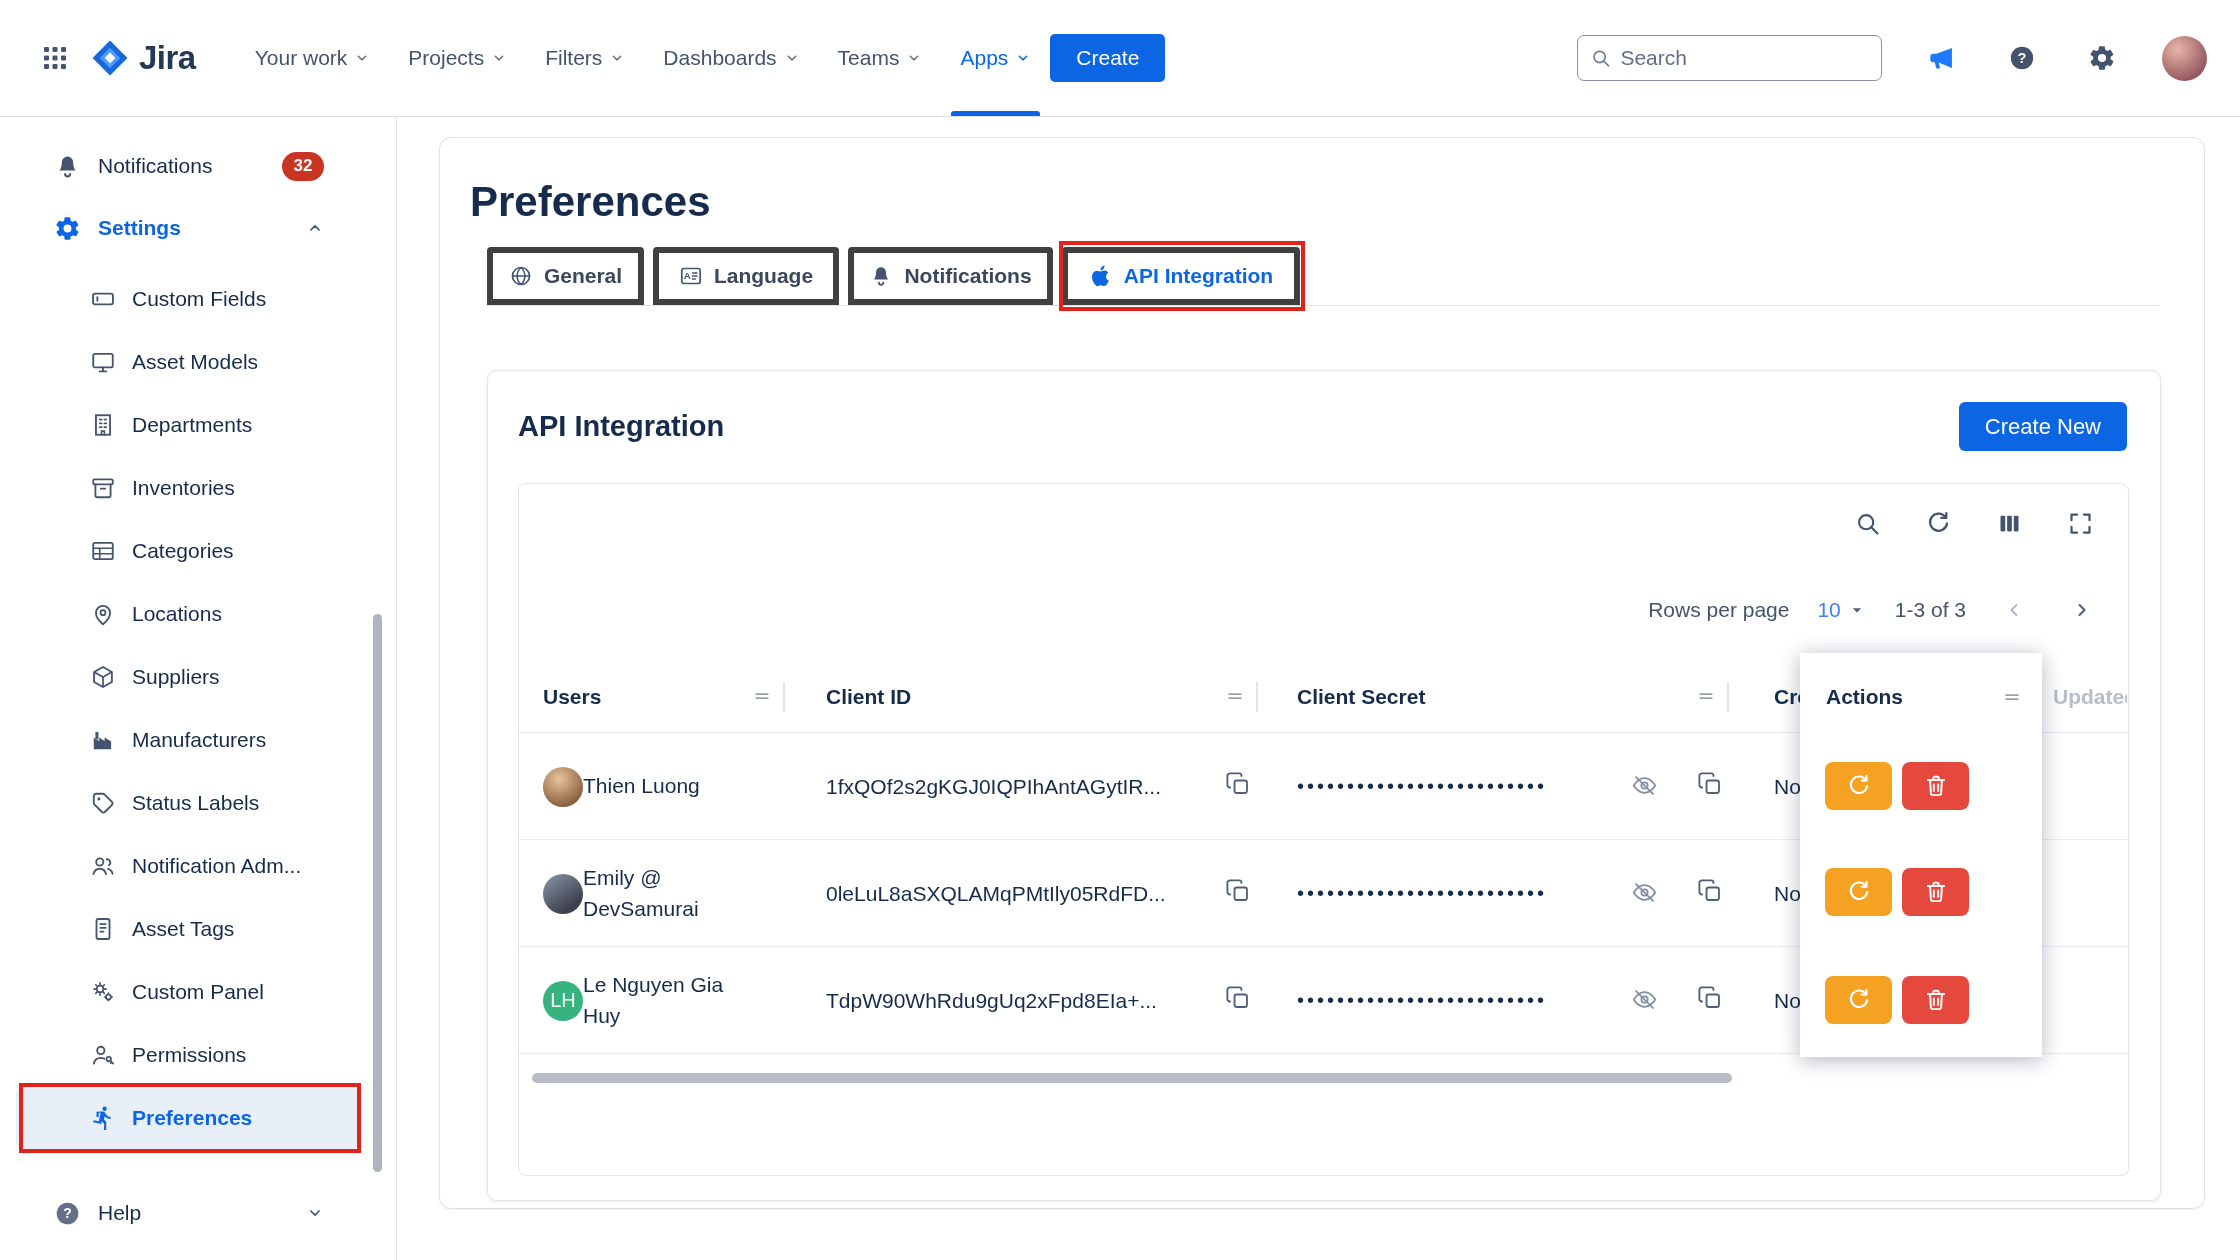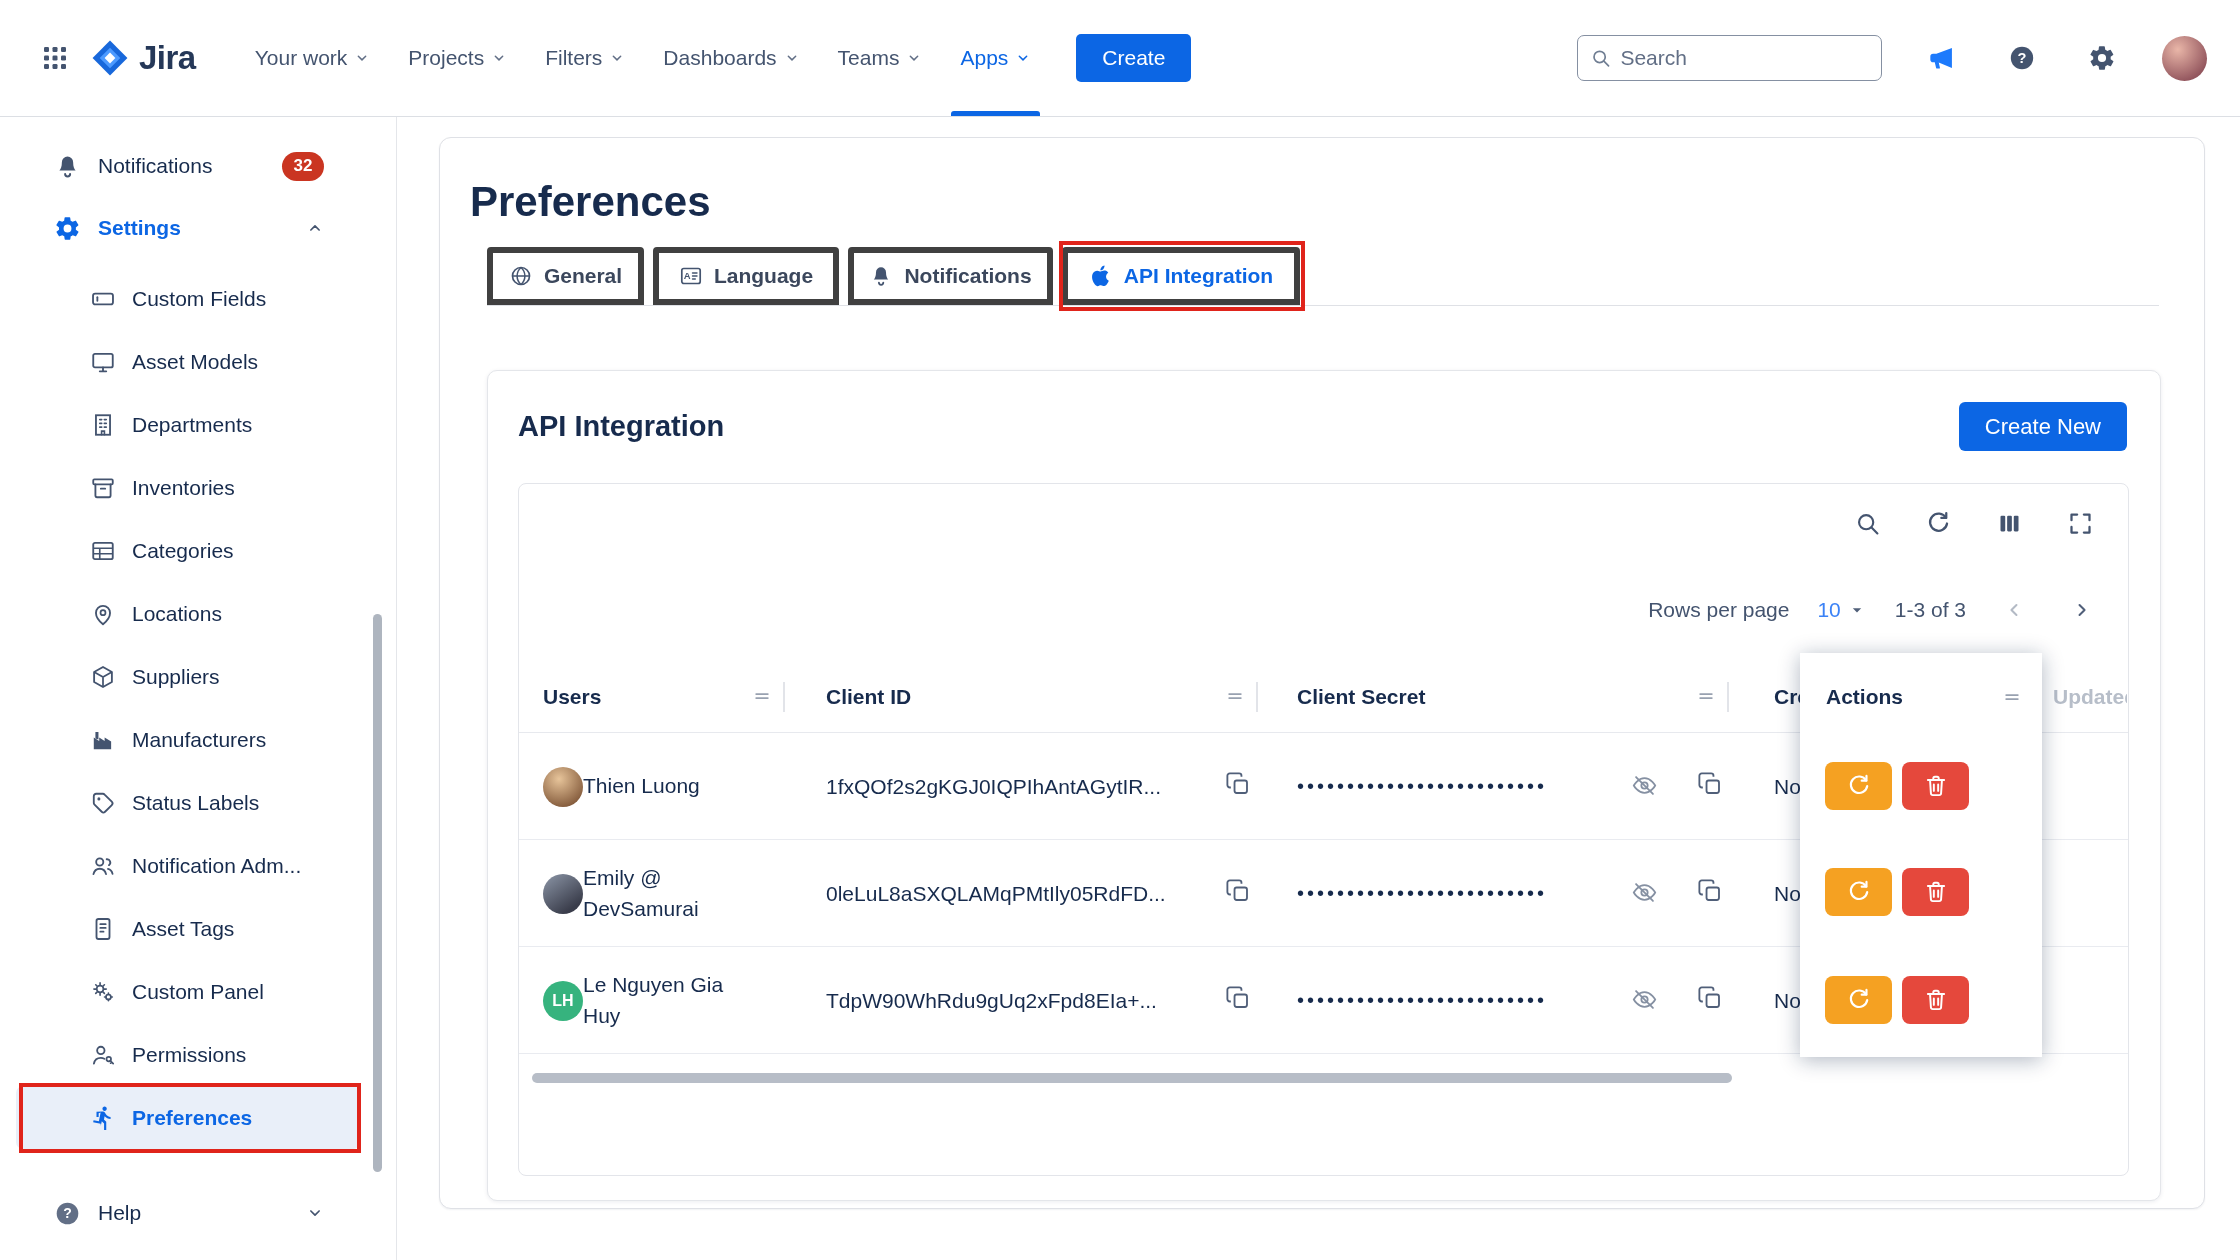--- a/index.html
+++ b/index.html
@@ -14,21 +14,21 @@
   .topnav{position:absolute;left:0;top:0;width:2240px;height:117px;background:#fff;border-bottom:1px solid #DCDFE4;display:flex;align-items:center;padding:0 33px;z-index:20;}
   .appswitch{width:44px;height:44px;border:none;background:none;color:#44546F;cursor:pointer;display:flex;align-items:center;justify-content:center;}
   .logo{display:flex;align-items:center;gap:10px;margin-left:14px;margin-right:40px;cursor:pointer;}
   .logo-text{font-size:33px;font-weight:700;color:#253858;letter-spacing:-0.5px;}
   .nav-items{display:flex;align-items:center;height:100%;}
   .nav-item{position:relative;height:100%;display:flex;align-items:center;gap:7px;padding:0 19px;font-size:21px;font-weight:500;color:#44546F;background:none;border:none;cursor:pointer;font-family:inherit;}
   .nav-item .chev{color:#626F86;}
   .nav-item.active{color:#0C66E4;}
   .nav-item.active .chev{color:#0C66E4;}
   .nav-item.active::after{content:"";position:absolute;left:10px;right:10px;bottom:0;height:5px;background:#0C66E4;border-radius:3px 3px 0 0;}
-  .create-btn{margin-left:26px;height:48px;padding:0 26px;background:#0C66E4;color:#fff;font-size:21px;font-weight:500;border:none;border-radius:5px;cursor:pointer;font-family:inherit;}
+  .create-btn{height:48px;padding:0 26px;background:#0C66E4;color:#fff;font-size:21px;font-weight:500;border:none;border-radius:5px;cursor:pointer;font-family:inherit;}
   .nav-right{margin-left:auto;display:flex;align-items:center;gap:40px;}
   .searchbox{width:305px;height:46px;border:1.5px solid #8590A2;border-radius:7px;display:flex;align-items:center;padding:0 12px;gap:9px;background:#fff;}
   .searchbox input{border:none;outline:none;font-size:21px;color:#44546F;width:100%;font-family:inherit;background:transparent;}
   .searchbox input::placeholder{color:#626F86;}
   .iconbtn{border:none;background:none;cursor:pointer;display:flex;align-items:center;justify-content:center;width:40px;height:40px;}
   .avatar-top{width:45px;height:45px;border-radius:50%;background:radial-gradient(circle at 35% 30%,#e9b6a8,#93565e 75%);border:none;cursor:pointer;}
 
   
   .sidebar{position:absolute;left:0;top:117px;width:397px;height:1143px;background:#fff;border-right:1px solid #E4E6EA;padding-top:18px;z-index:10;}
   .side-row{display:flex;align-items:center;height:62px;padding:0 72px 0 54px;gap:17px;cursor:pointer;font-size:21px;}
@@ -71,21 +71,21 @@
   .pagechev.dis{color:#B3BAC5;} .pagechev.en{color:#505F79;}
 
   .thead{position:absolute;left:0;right:0;top:176px;height:73px;border-bottom:1px solid #E7E9EE;}
   .th{position:absolute;top:0;height:73px;display:flex;align-items:center;font-size:21px;font-weight:700;color:#172B4D;cursor:pointer;}
   .handle{position:absolute;top:26px;color:#98A1B0;cursor:col-resize;}
   .colsep{position:absolute;top:22px;width:2px;height:30px;background:#E2E4E9;}
   .trow{position:absolute;left:0;right:0;height:107px;border-bottom:1px solid #E9EBF0;}
   .r1{top:249px;} .r2{top:356px;} .r3{top:463px;}
   .cell-user{position:absolute;left:24px;top:0;height:107px;width:230px;display:flex;align-items:center;}
   .uname{font-size:21px;color:#172B4D;line-height:1.45;max-width:160px;}
-  .av{width:40px;height:40px;border-radius:50%;flex:0 0 auto;display:flex;align-items:center;justify-content:center;font-size:16px;font-weight:700;color:#fff;}
+  .av{width:40px;height:40px;border-radius:50%;flex:0 0 auto;display:flex;align-items:center;justify-content:center;font-size:20px;font-weight:400;color:#fff;}
   .av-p1{background:radial-gradient(circle at 40% 30%,#e7c49a,#82593a 80%);}
   .av-p2{background:linear-gradient(145deg,#8d97a8,#3a3d4b 80%);}
   .av-lh{background:#36B37E;}
   .cell-cid{position:absolute;left:307px;top:0;height:107px;width:385px;display:flex;align-items:center;font-size:21px;color:#172B4D;overflow:hidden;white-space:nowrap;}
   .copy1{position:absolute;left:706px;top:38px;color:#505F79;}
   .cell-secret{position:absolute;left:778px;top:0;height:107px;display:flex;align-items:center;font-size:20px;letter-spacing:3px;color:#172B4D;}
   .eyeoff{position:absolute;left:1112px;top:39px;color:#8590A2;}
   .copy2{position:absolute;left:1178px;top:38px;color:#505F79;}
   .cellbtn{border:none;background:none;cursor:pointer;padding:0;}
   .cell-created{position:absolute;left:1255px;top:0;height:107px;width:28px;display:flex;align-items:center;font-size:21px;color:#172B4D;overflow:hidden;white-space:nowrap;}

